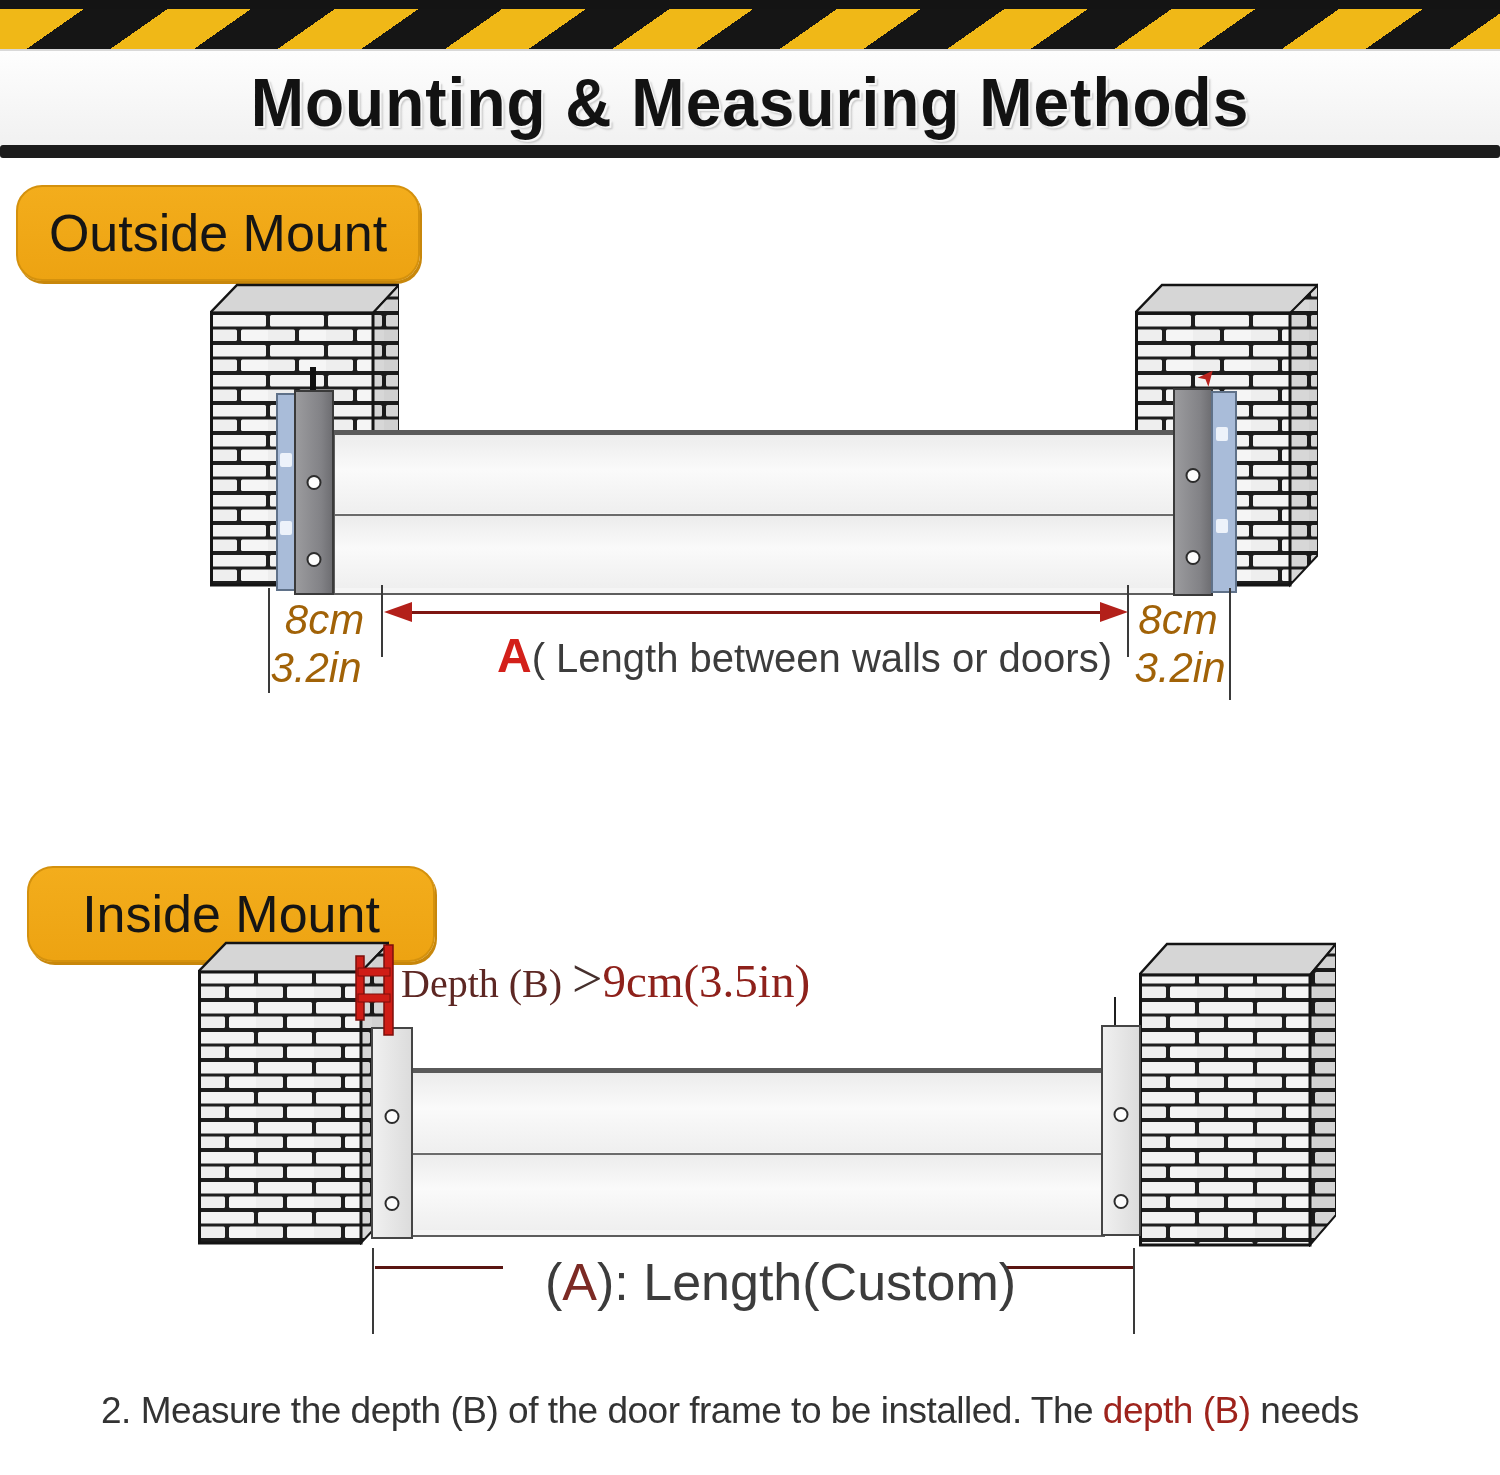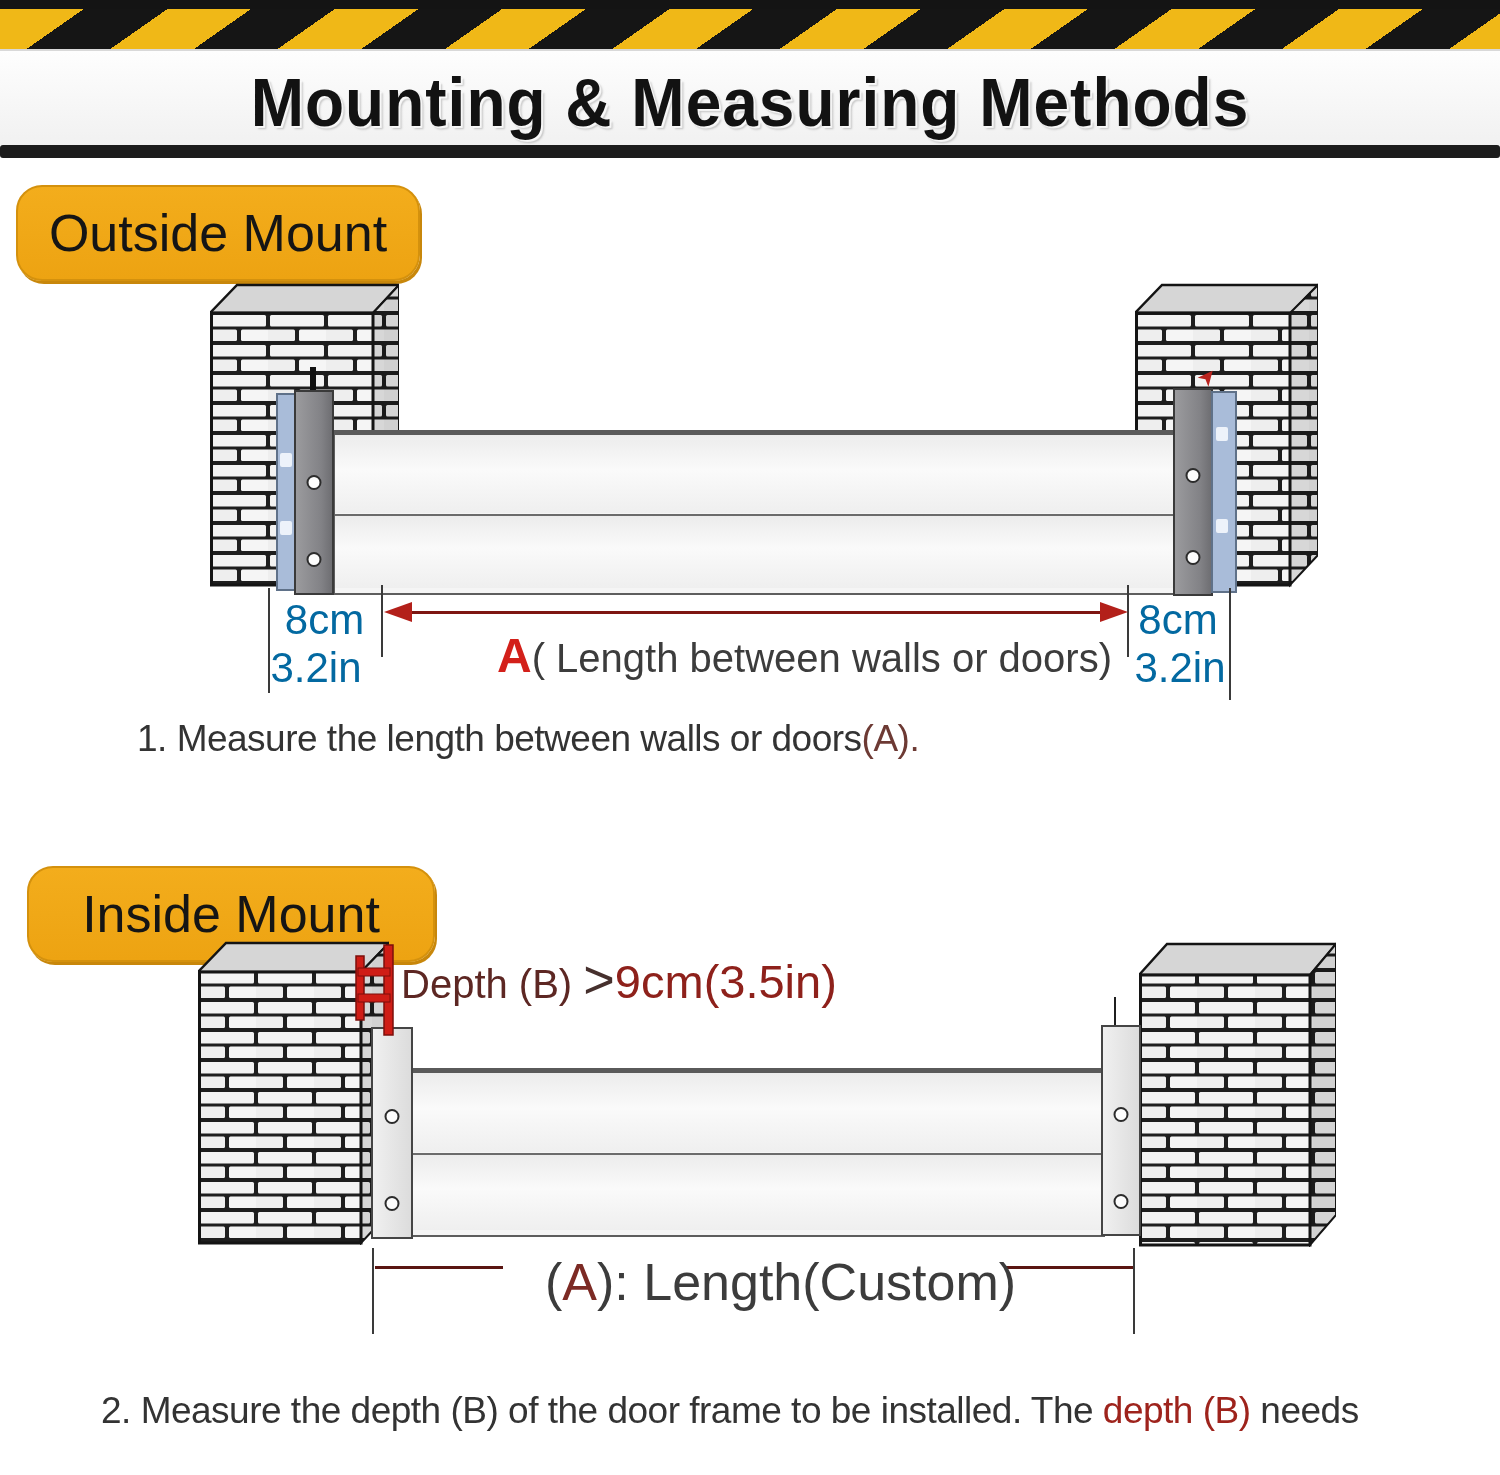--- a/index.html
+++ b/index.html
@@ -37,21 +37,21 @@
   .panel-sheen{position:absolute;left:0;width:100%;background:linear-gradient(180deg,#ececec, #fafafa 45%, #efefef);}
   .vline{background:#3a3a3a;width:2px;}
   .red-hline{height:3px;background:#5a1512;}
   .arrow-line{height:3px;background:#7e1612;}
   .ah{width:0;height:0;border-top:10px solid transparent;border-bottom:10px solid transparent;}
   .ah-left{border-right:28px solid #b3201a;}
   .ah-right{border-left:28px solid #b3201a;}
   .antenna{width:2px;background:#1f1f1f;}
 
   
-  .dim-text{font-size:42px;color:#0369a1;text-align:center;}
+  .dim-text{font-size:42px;color:#a16207;text-align:center;font-style:italic;}
   .a-label{font-size:40px;color:#3c3c3c;white-space:nowrap;}
   .a-label .big-a{font-size:48px;font-weight:bold;color:#d3201a;}
   .steps{font-size:37px;color:#333;letter-spacing:-0.5px;white-space:nowrap;}
   .maroon{color:#6d3a34;}
   .red-hl{color:#9e231c;}
   .depth-label{white-space:nowrap;}
   .depth-label .d1{font-size:40px;color:#5d2723;}
   .depth-label .d2{font-size:54px;color:#46302d;font-weight:300;}
   .depth-label .d3{font-size:47px;color:#8e211b;}
   .inside-dim-label{font-size:52px;color:#3c3c3c;white-space:nowrap;}
@@ -135,23 +135,20 @@
 
   <div class="abs dim-text" style="left:268px;top:596px;width:113px;">8cm</div>
   <div class="abs dim-text" style="left:255px;top:644px;width:122px;">3.2in</div>
   <div class="abs dim-text" style="left:1127px;top:596px;width:102px;">8cm</div>
   <div class="abs dim-text" style="left:1128px;top:644px;width:104px;">3.2in</div>
 
   <div class="abs a-label" style="left:497px;top:628px;">
     <span class="big-a">A</span><span>( Length between walls or doors)</span>
   </div>
 
-  <div class="abs steps" style="left:137px;top:718px;">
-    <span>1. Measure the length between walls or doors</span><span class="maroon">(A).</span>
-  </div>
 
   <div class="abs badge badge-inside">
     <span>Inside Mount</span>
   </div>
 
   <svg class="abs" style="left:198px;top:940px" width="191" height="305" viewBox="0 0 191 305">
     <polygon points="0,32 28,3 191,3 163,32" fill="#d6d6d6" stroke="#141414" stroke-width="2.5"></polygon>
     <polygon points="163,32 191,3 191,273 163,303" fill="url(#brick)"></polygon>
     <polygon points="163,32 191,3 191,273 163,303" fill="rgba(0,0,0,0.12)" stroke="#141414" stroke-width="2"></polygon>
     <rect x="1.5" y="32" width="161.5" height="271" fill="url(#brick)" stroke="#141414" stroke-width="3"></rect>
@@ -181,21 +178,21 @@
     <div class="hole" style="top:167px;"></div>
   </div>
 
   <svg class="abs" style="left:350px;top:944px" width="52" height="92" viewBox="0 0 52 92">
     <rect x="6" y="12" width="8" height="64" fill="#cf1d16" stroke="#7d0f0b" stroke-width="1.5"></rect>
     <rect x="34" y="1" width="9" height="90" fill="#cf1d16" stroke="#7d0f0b" stroke-width="1.5"></rect>
     <rect x="8" y="24" width="32" height="8" fill="#cf1d16" stroke="#7d0f0b" stroke-width="1"></rect>
     <rect x="8" y="50" width="32" height="8" fill="#cf1d16" stroke="#7d0f0b" stroke-width="1"></rect>
   </svg>
 
-  <div class="abs depth-label" style="left:401px;top:948px;">
+  <div class="abs depth-label" style="left:401px;top:948px;font-family:Liberation Serif, serif;">
     <span class="d1">Depth (B) </span><span class="d2">&gt;</span><span class="d3">9cm(3.5in)</span>
   </div>
 
   <div class="abs vline" style="left:372px;top:1248px;height:86px;"></div>
   <div class="abs vline" style="left:1133px;top:1248px;height:86px;"></div>
   <div class="abs red-hline" style="left:375px;top:1266px;width:128px;"></div>
   <div class="abs red-hline" style="left:1005px;top:1266px;width:128px;"></div>
   <div class="abs inside-dim-label" style="left:545px;top:1252px;">
     <span>(</span><span class="dim-a">A</span><span>): Length(Custom)</span>
   </div>

